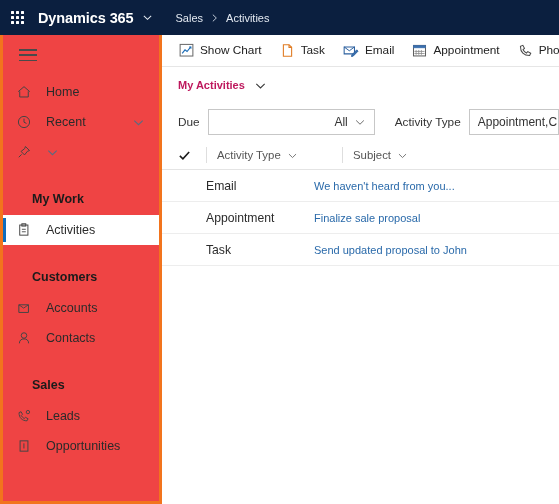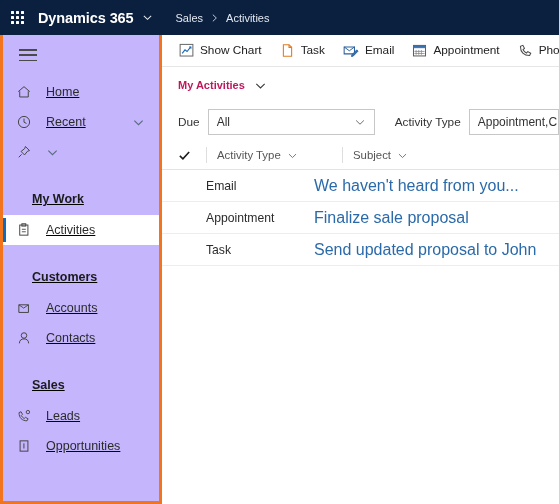--- a/index.html
+++ b/index.html
@@ -60,23 +60,22 @@
   .sidebar-wrap {
     position: absolute;
     top: 35px; left: 0;
     width: 162px; height: 469px;
     border: 3px solid #f2741d;
     border-top: none;
     background: #eeeeee;
   }
   .sidebar {
     position: absolute; inset: 0;
-    background: #c4b5fd;
+    background: #ef4444;
     overflow: hidden;
-    text-decoration: underline;
   }
   .hamburger {
     margin: 14px 0 0 16px;
     width: 18px; height: 12px;
     display: flex; flex-direction: column; justify-content: space-between;
     cursor: pointer;
   }
   .hamburger span { display: block; height: 1.5px; background: #4a4a4a; width: 18px; }
 
   .nav-item {
@@ -166,21 +165,21 @@
     background: #ffffff;
     display: flex; align-items: center;
     justify-content: space-between;
     padding: 0 8px;
     font-size: 12px;
     color: #333333;
     cursor: pointer;
     white-space: nowrap;
     overflow: hidden;
   }
-  #due-select { width: 178px; }
+  #due-select { width: 178px; justify-content: flex-end; }
   #type-select { width: 96px; padding-right: 2px; }
   .fselect .chev { margin-left: 6px; line-height: 0; flex: 0 0 auto; }
 
   .gridhead {
     height: 29px;
     display: flex; align-items: center;
     border-bottom: 1px solid #e4e4e4;
     padding-left: 16px;
     background: #ffffff;
   }
@@ -208,21 +207,21 @@
     padding-left: 16px;
     cursor: pointer;
   }
   .cell-type {
     width: 136px; padding-left: 28px;
     font-size: 12.2px; color: #2b2b2b;
     white-space: nowrap;
   }
   .cell-subj {
     flex: 1;
-    font-size: 16px;
+    font-size: 11px;
     color: #2a6aaa;
     white-space: nowrap;
   }
 </style>
 </head>
 <body>
 
 <div id="app">
 
   <div class="topbar">

